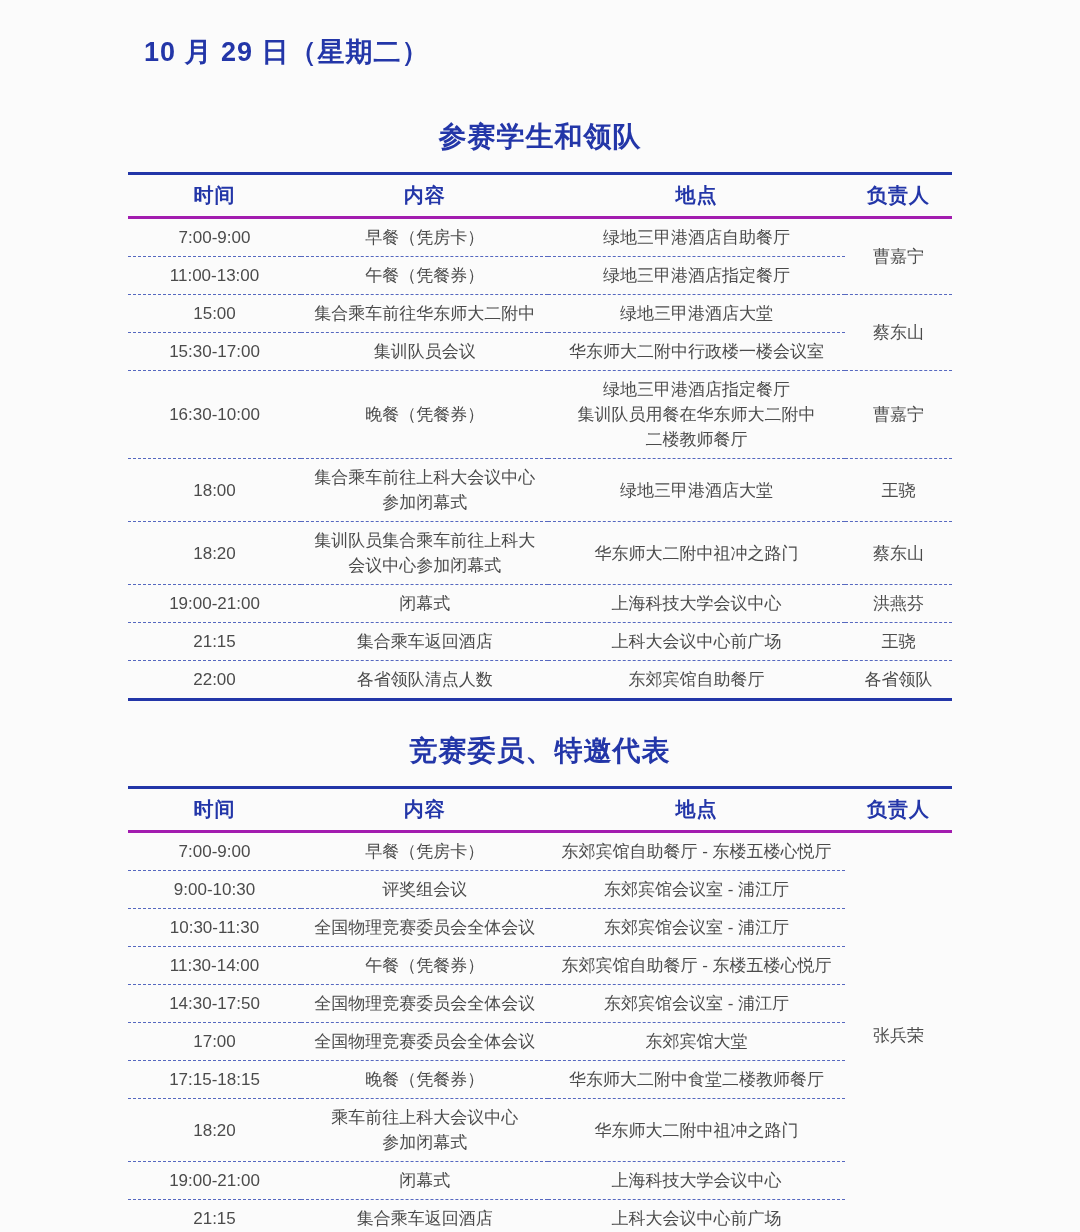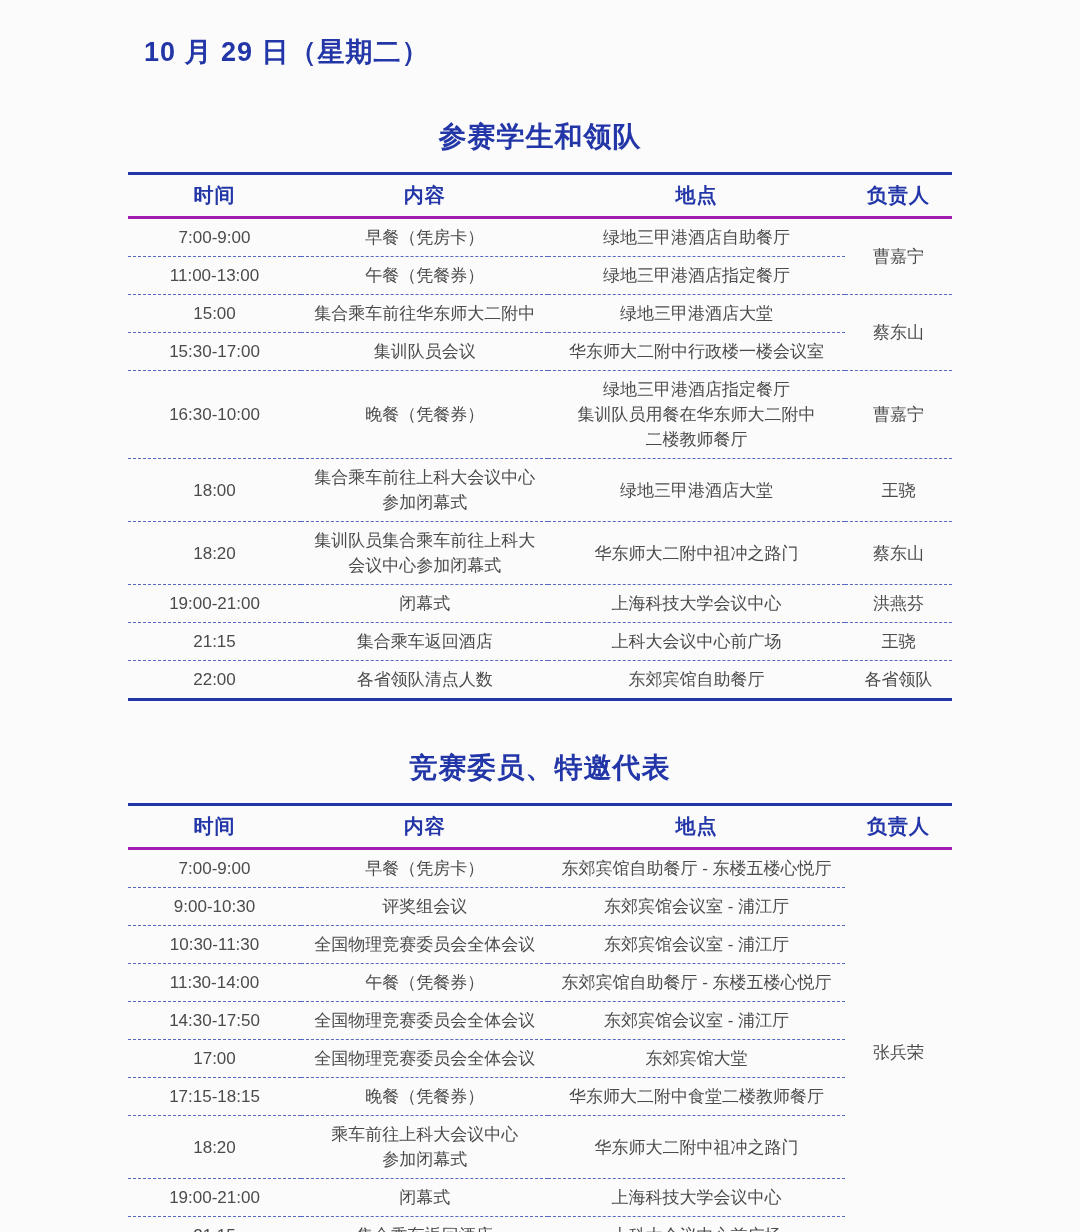--- a/index.html
+++ b/index.html
@@ -27,21 +27,21 @@
   }
   .section-title {
     margin: 0;
     color: #2336a8;
     font-size: 28px;
     font-weight: bold;
     text-align: center;
     letter-spacing: 1px;
   }
   .schedule-section:first-of-type .section-title { margin-top: 48px; }
-  .schedule-section + .schedule-section .section-title { margin-top: 48px; }
+  .schedule-section + .schedule-section .section-title { margin-top: 31px; }
   table.schedule-table {
     width: 100%;
     margin-top: 16px;
     border-collapse: collapse;
     table-layout: fixed;
     border-top: 3px solid #2336a8;
     border-bottom: 3px solid #2336a8;
   }
   table.schedule-table th {
     color: #2336a8;

